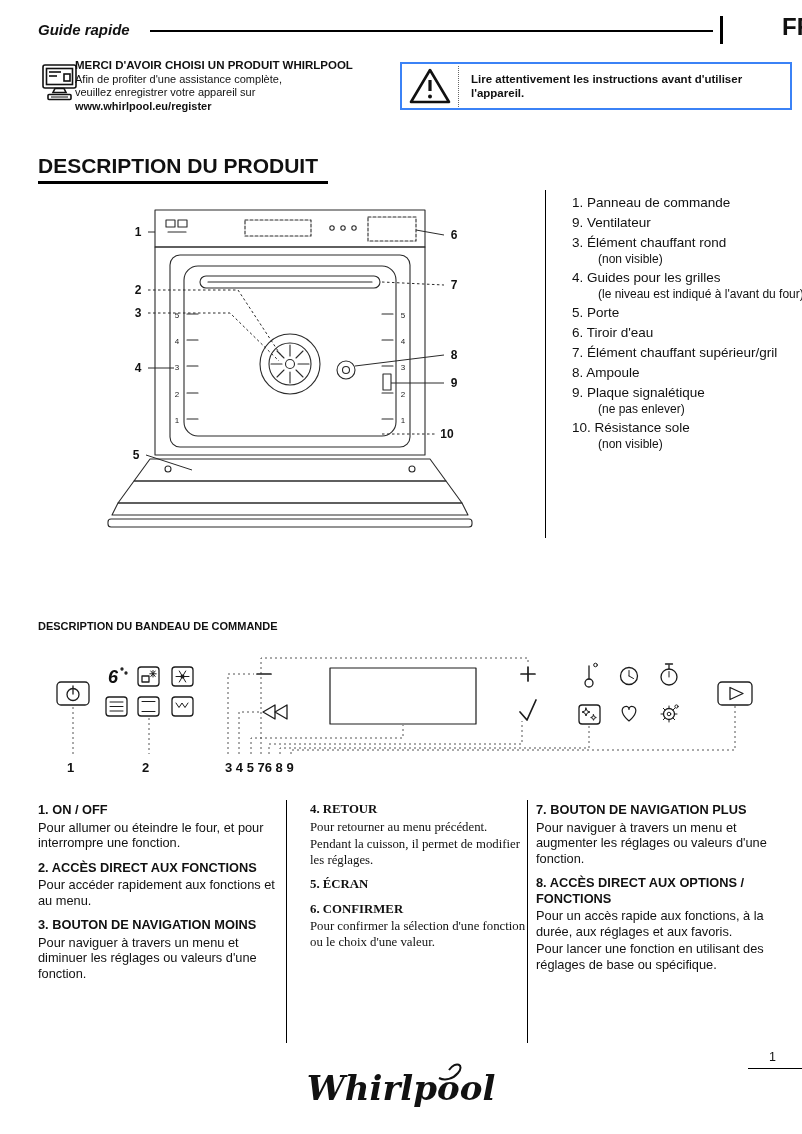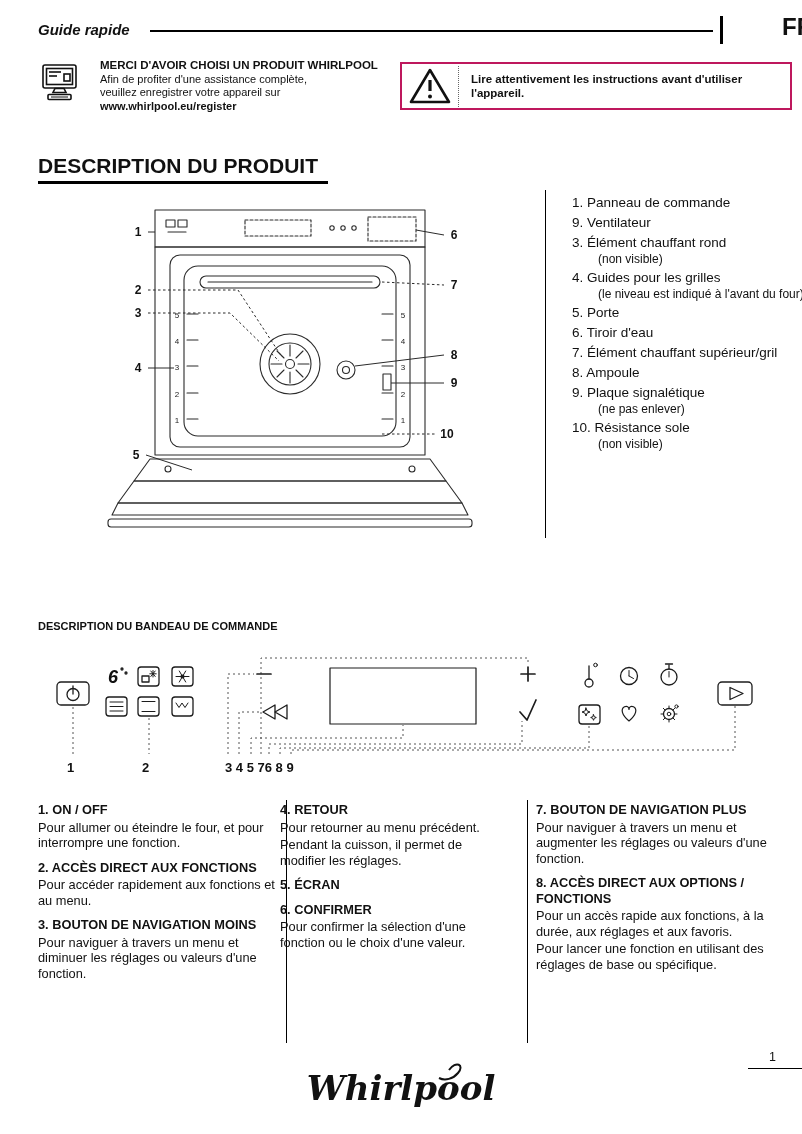--- a/index.html
+++ b/index.html
@@ -9,26 +9,26 @@
   .abs { position:absolute; }
 
   
   .guide-title { left:38px; top:21px; font-size:15px; font-weight:bold; font-style:italic; }
   .header-rule { left:150px; top:30px; width:563px; height:2px; background:#000; }
   .fr-bar { left:720px; top:16px; width:3px; height:28px; background:#000; }
   .fr-label { left:742px; top:13px; font-size:24px; font-weight:bold;margin-left:40px; }
 
   
   .reg-icon { left:40px; top:63px; }
-  .reg-text { left:100px; top:59px; width:305px; font-size:11px; line-height:13.5px; }
+  .reg-text { left:75px; top:59px; width:305px; font-size:11px; line-height:13.5px; }
   .reg-title { font-weight:bold; font-size:11.5px; }
   .reg-url { font-weight:bold; }
 
   
-  .warn-box { left:400px; top:62px; width:392px; height:48px; border:2px solid #be185d; display:flex; align-items:center; }
+  .warn-box { left:400px; top:62px; width:392px; height:48px; border:2px solid #3b82f6; display:flex; align-items:center; }
   .warn-icon-wrap { flex:0 0 56px; display:flex; justify-content:center; align-items:center; }
   .warn-text { font-weight:bold; font-size:11.5px; line-height:14.5px; padding:6px 10px 6px 12px; width:312px; border-left:1px dotted #666; }
 
   
   .sec-title { left:38px; top:154px; font-size:21px; font-weight:bold; }
   .sec-rule { left:38px; top:181px; width:290px; height:3px; background:#000; }
   .diagram { left:80px; top:192px; }
   .list-rule { left:545px; top:190px; width:1px; height:348px; background:#000; }
   .plist { left:572px; top:194px; width:240px; font-size:13.5px; line-height:17px; }
   .pd-item { margin-bottom:3px; padding-left:26px; text-indent:-26px; }
@@ -38,21 +38,21 @@
   .band-title { left:38px; top:620px; font-size:11px; font-weight:bold; }
   .band { left:42px; top:650px; width:730px; height:140px; }
   .band-num { position:absolute; font-size:13px; font-weight:bold; }
   .bn1 { left:25px; top:110px; }
   .bn2 { left:100px; top:110px; }
   .bng { left:183px; top:110px; }
 
   
   .col { top:802px; font-size:12.8px; }
   .col1 { left:38px; width:240px; }
-  .col2 { left:280px; width:226px; }
+  .col2 { left:310px; width:226px;font-family:Liberation Serif, serif; }
   .col3 { left:536px; width:252px; }
   .vrule { top:800px; width:1px; height:243px; background:#000; }
   .vr1 { left:286px; } .vr2 { left:527px; }
   .blk h4 { font-size:12.8px; font-weight:bold; margin:9px 0 2px 0; line-height:15.5px; }
   .blk:first-child h4 { margin-top:0; }
   .blk p { font-size:12.8px; line-height:15.5px; margin:0 0 2px 0; }
 
   
   .pageno { left:769px; top:1050px; font-size:12.5px; }
   .pageno-rule { left:748px; top:1068px; width:54px; height:1px; background:#000; }

